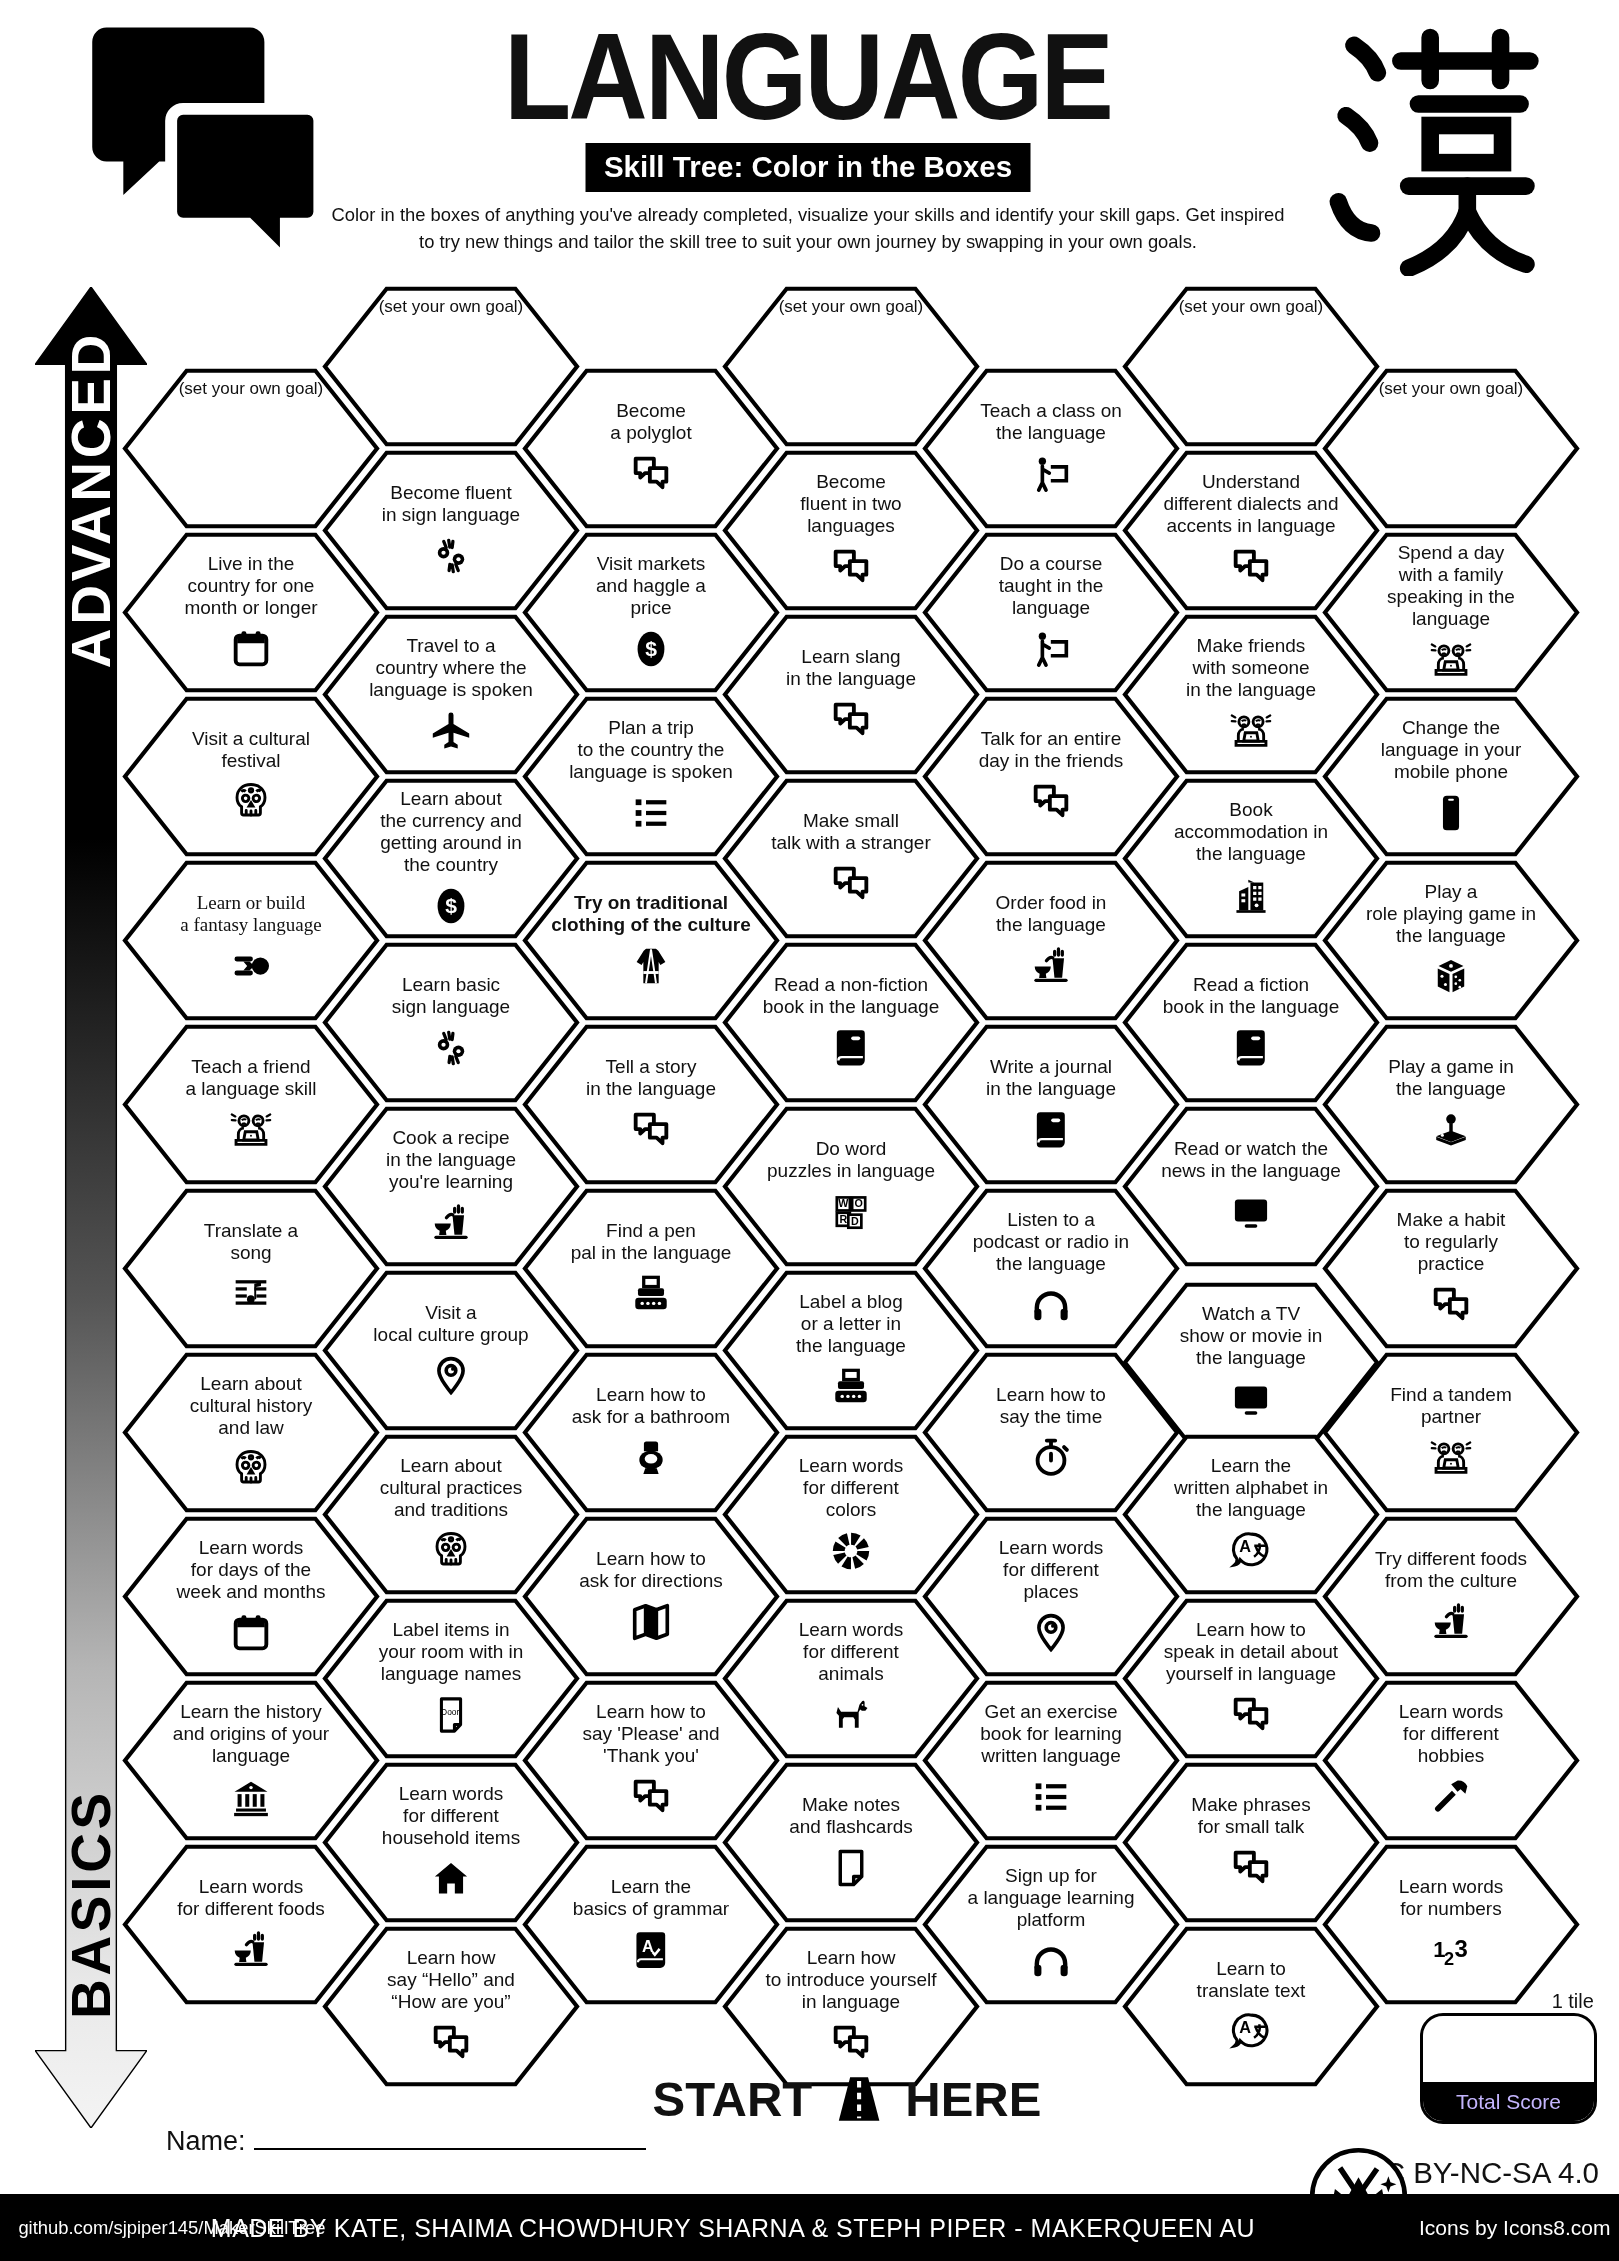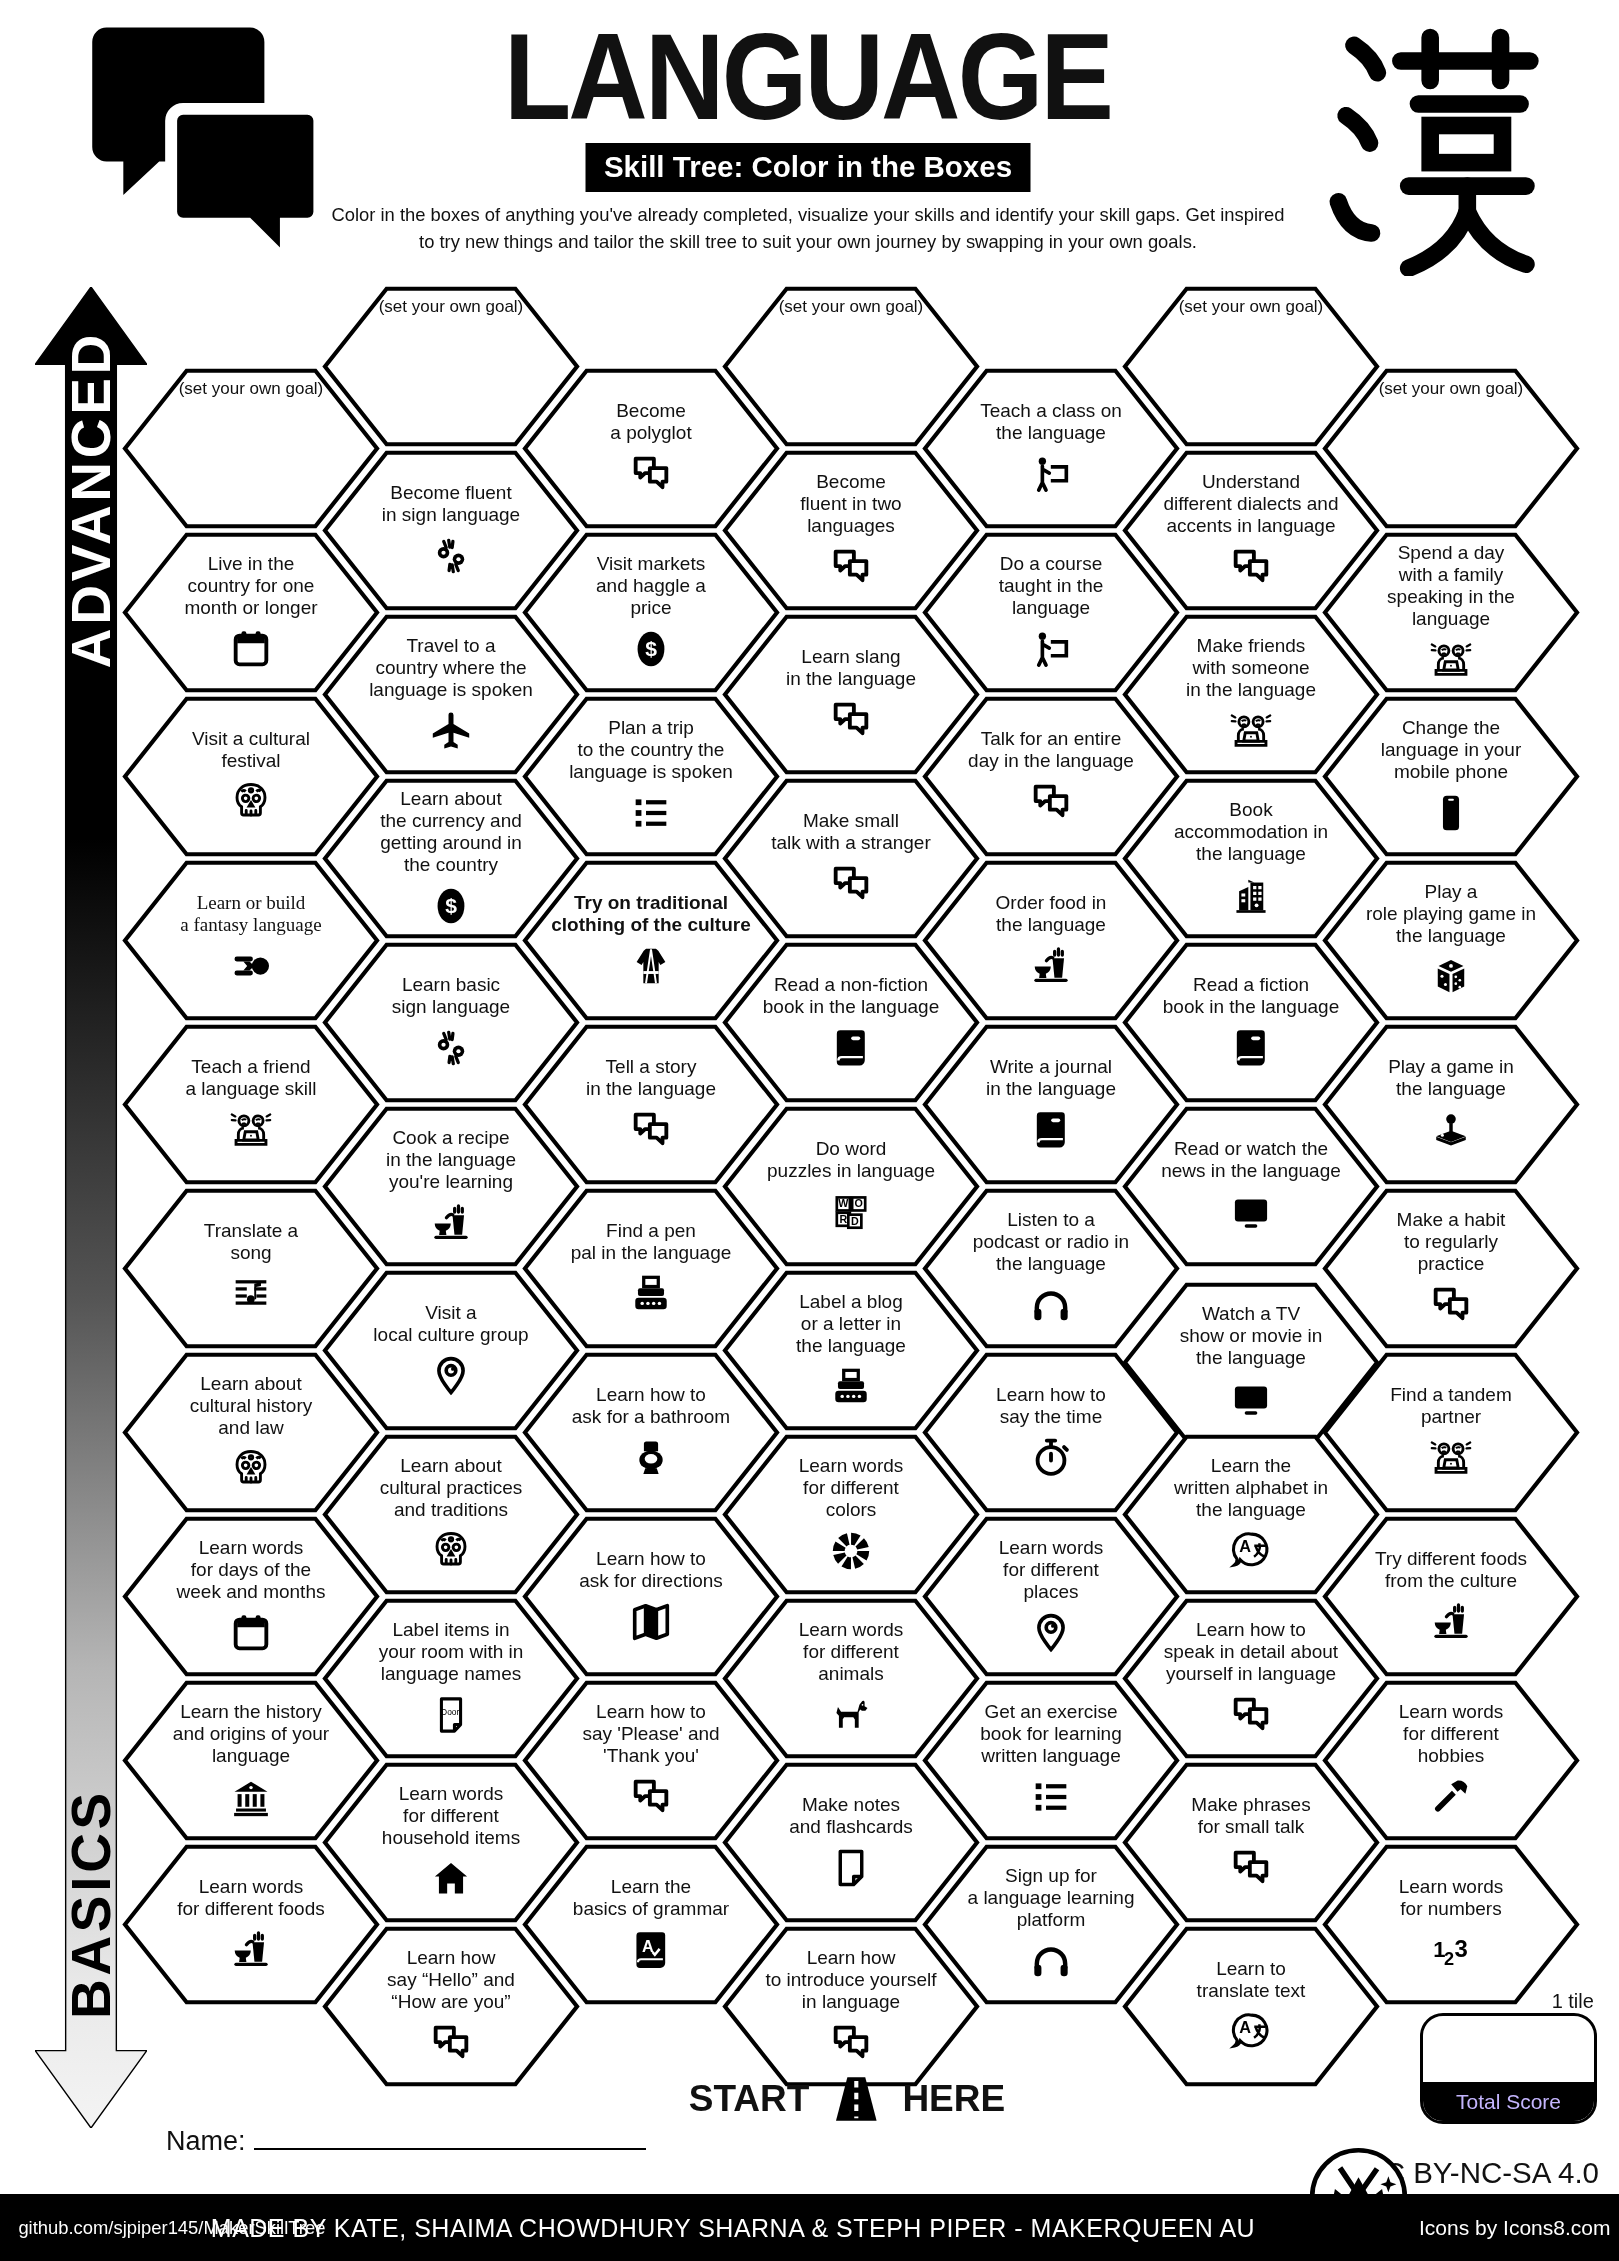--- a/index.html
+++ b/index.html
@@ -46,21 +46,21 @@
     text-align:center; font-size:19px; line-height:1.17; white-space:pre-line;
   }
   .tile.goal .tile-label { font-size:17px; }
   .tile-icon { width:46px; height:46px; flex:0 0 auto; }
   .tile-icon svg { width:100%; height:100%; }
   
   .start-here {
     position:absolute; left:847px; top:2070px; transform:translateX(-50%);
     display:flex; align-items:center; gap:14px;
   }
-  .start-here .word { font-size:37px; font-weight:900; letter-spacing:0px; }
+  .start-here .word { font-size:49px; font-weight:900; letter-spacing:0px; }
   .start-here .road { width:65px; height:58px; }
   .name-row { position:absolute; left:166px; top:2123px; font-size:27px; display:flex; align-items:baseline; }
   .name-line { display:inline-block; width:392px; border-bottom:2.3px solid #000; height:27px; margin-left:8.3px; }
   .tile-note { position:absolute; left:1595px; top:1990px; transform:translateX(-100%); font-size:20px; }
   .score-box {
     position:absolute; left:1420px; top:2013px; width:177px; height:111px;
     border:3.2px solid #000; border-radius:23px; background:#fff; overflow:hidden;
     display:flex; flex-direction:column; justify-content:flex-end;
   }
   .score-box .score-bar {
@@ -782,21 +782,21 @@
               <path d="M11.9 8.3h8.1v7.2h-8.1" fill="none" stroke="#000" stroke-width="1.9"></path>
             </svg></span>
         </div>
       </div>
       <div class="tile" style="left: 922px; top: 696px;">
         <svg class="hex-bg" viewBox="0 0 560 350">
           <polygon points="140,6 420,6 554,175 420,344 140,344 6,175" fill="#fff" stroke="#000" stroke-width="9"></polygon>
         </svg>
         <div class="tile-content">
           <div class="tile-label">Talk for an entire
-day in the language</div>
+day in the friends</div>
           <span class="tile-icon"><svg viewBox="0 0 24 24" fill="none" stroke="#000" stroke-width="2" stroke-linejoin="round">
               <path d="M4 4h9.5v7.5H9l-2.6 2.3v-2.3H4z" fill="#fff"></path>
               <path d="M11.4 8.9h8.6v7.1h-2v2.9l-3.1-2.9h-3.5z" fill="#fff"></path>
             </svg></span>
         </div>
       </div>
       <div class="tile" style="left: 922px; top: 860px;">
         <svg class="hex-bg" viewBox="0 0 560 350">
           <polygon points="140,6 420,6 554,175 420,344 140,344 6,175" fill="#fff" stroke="#000" stroke-width="9"></polygon>
         </svg>

